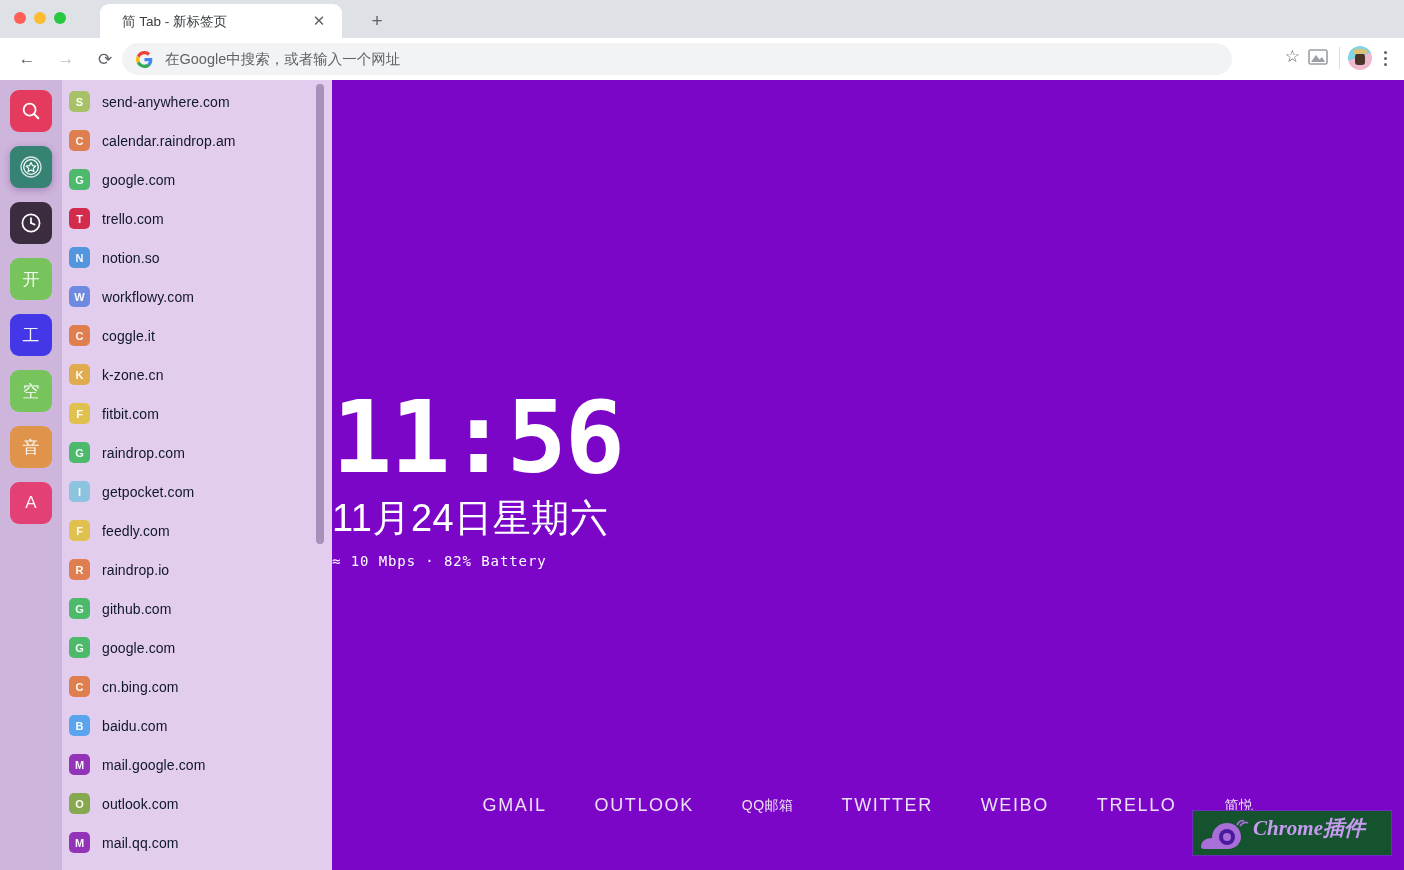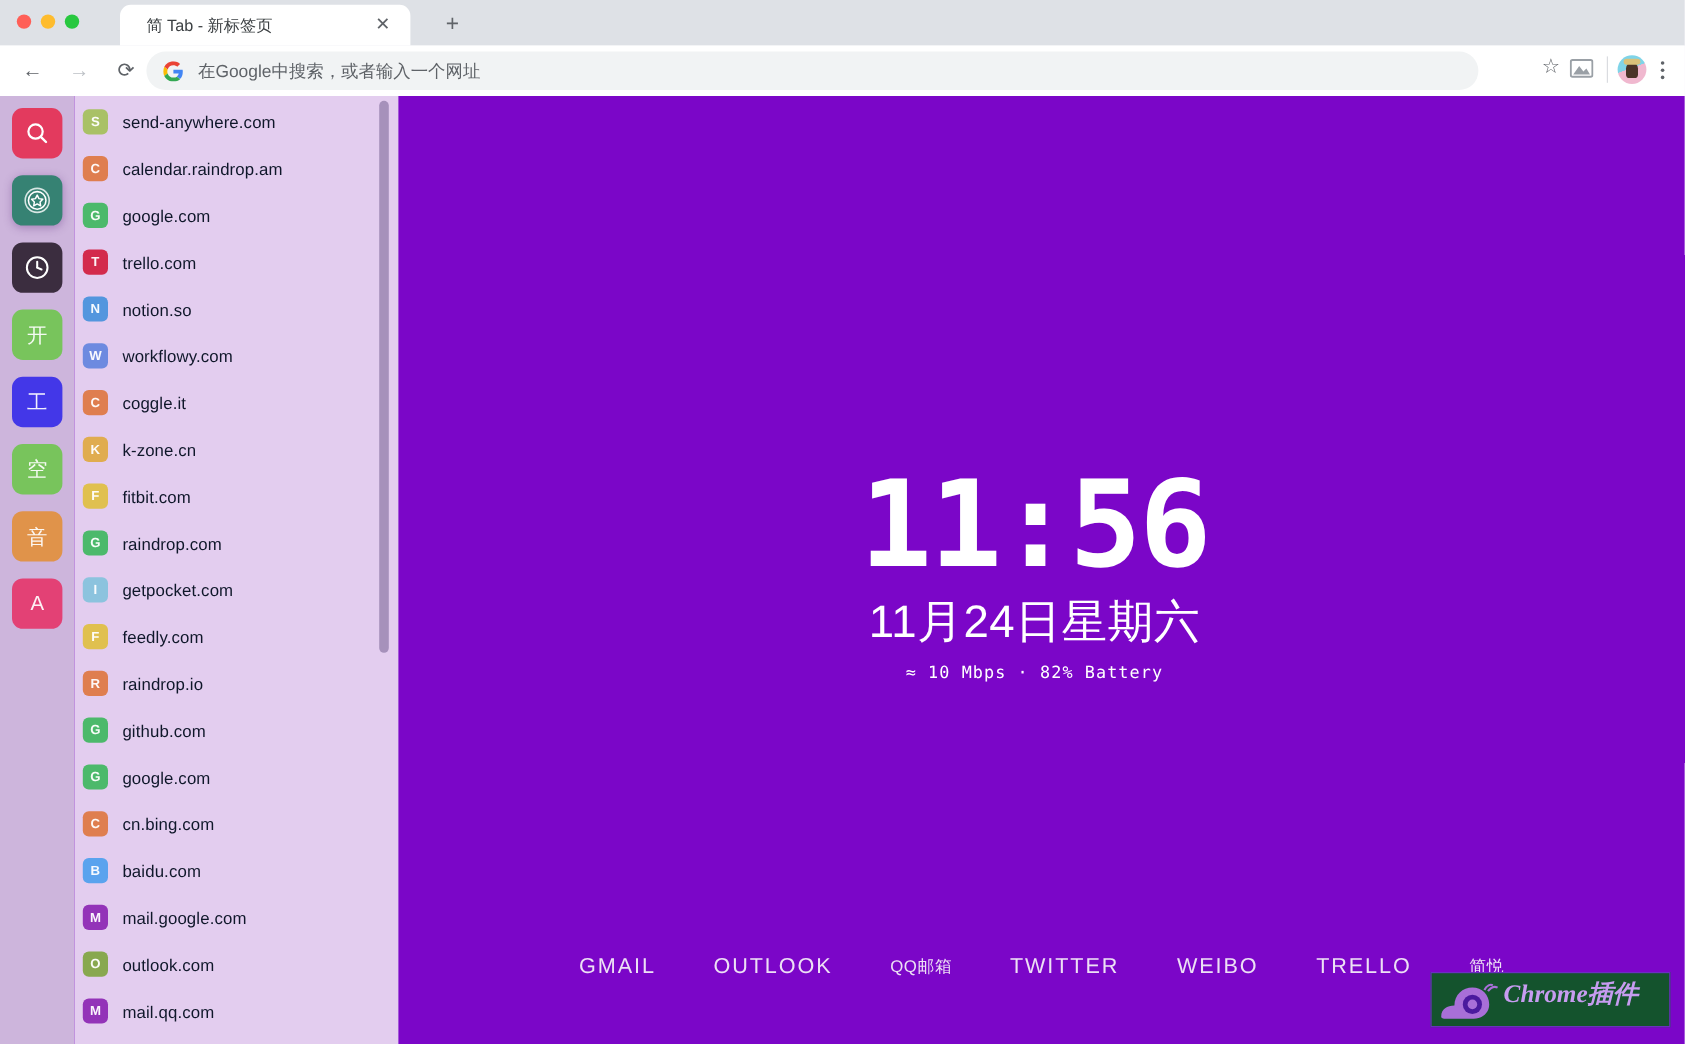--- a/index.html
+++ b/index.html
@@ -176,21 +176,20 @@
     cursor: pointer;
   }
 
   
   .clock-wrap {
     position: absolute; left: 332px; top: 0;
     width: 1072px; height: 790px;
   }
   .clock-inner {
     position: absolute; left: 0; right: 12px; top: 310px;
-    text-align: center;
   }
   .clock-time {
     font-family: "DejaVu Sans Mono", "Liberation Mono", monospace;
     font-size: 100px; line-height: .95;
     font-weight: 700; color: #ffffff;
     letter-spacing: -2px;
   }
   .clock-date {
     margin-top: 8px;
     font-size: 38px; color: #ffffff;

